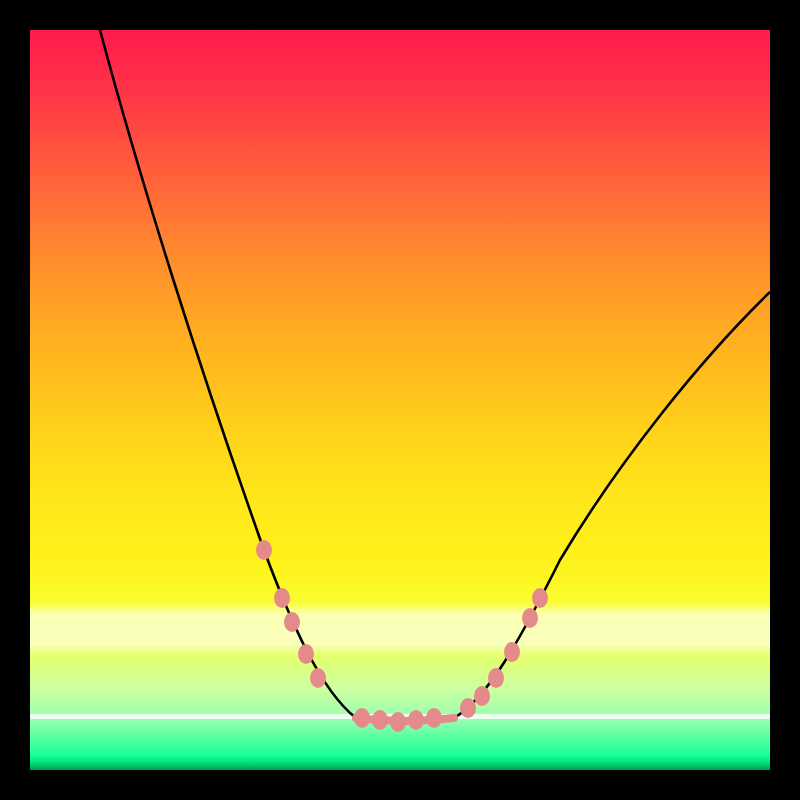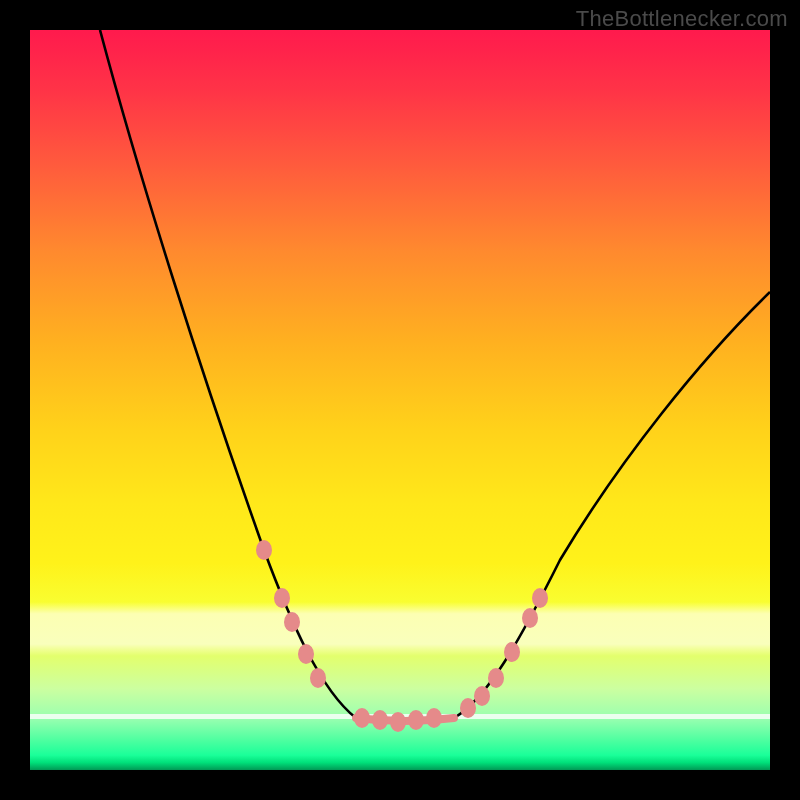--- a/index.html
+++ b/index.html
@@ -116,14 +116,13 @@
           <ellipse cx="500" cy="588" rx="8" ry="10" fill="#e58a8a" stroke="#d87070" stroke-width="0"></ellipse>
           <ellipse cx="510" cy="568" rx="8" ry="10" fill="#e58a8a" stroke="#d87070" stroke-width="0"></ellipse>
           <ellipse cx="332" cy="688" rx="8" ry="10" fill="#e58a8a" stroke="#d87070" stroke-width="0"></ellipse>
           <ellipse cx="350" cy="690" rx="8" ry="10" fill="#e58a8a" stroke="#d87070" stroke-width="0"></ellipse>
           <ellipse cx="368" cy="692" rx="8" ry="10" fill="#e58a8a" stroke="#d87070" stroke-width="0"></ellipse>
           <ellipse cx="386" cy="690" rx="8" ry="10" fill="#e58a8a" stroke="#d87070" stroke-width="0"></ellipse>
           <ellipse cx="404" cy="688" rx="8" ry="10" fill="#e58a8a" stroke="#d87070" stroke-width="0"></ellipse>
         </g>
     </svg>
   </div>
-  <div class="watermark">TheBottlenecker.com</div>
 </div>
 
 </body></html>

